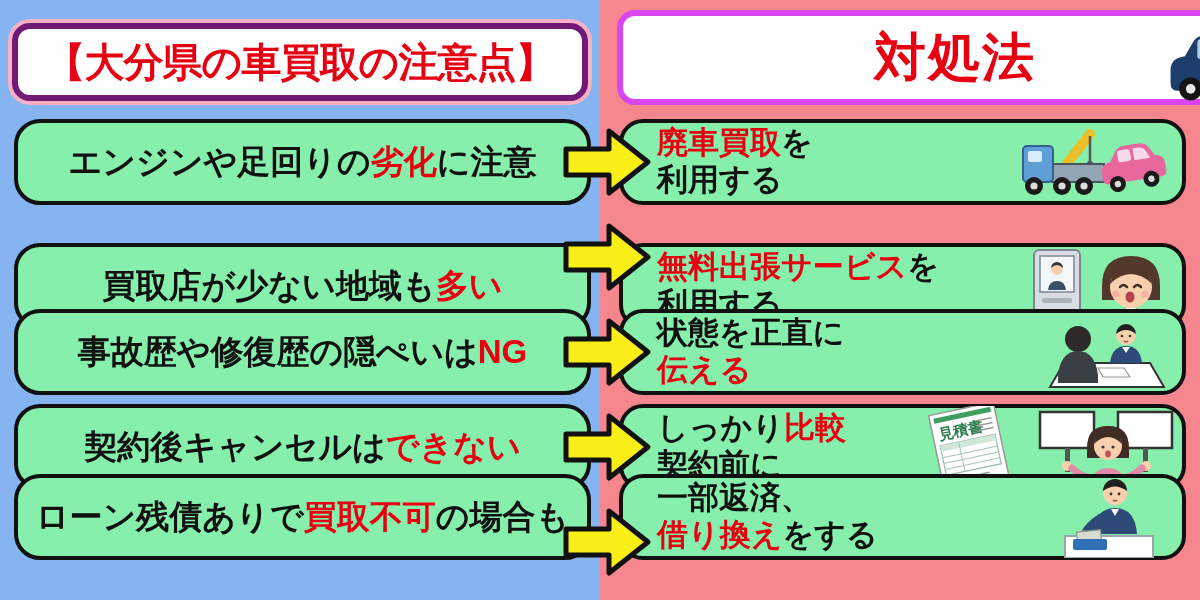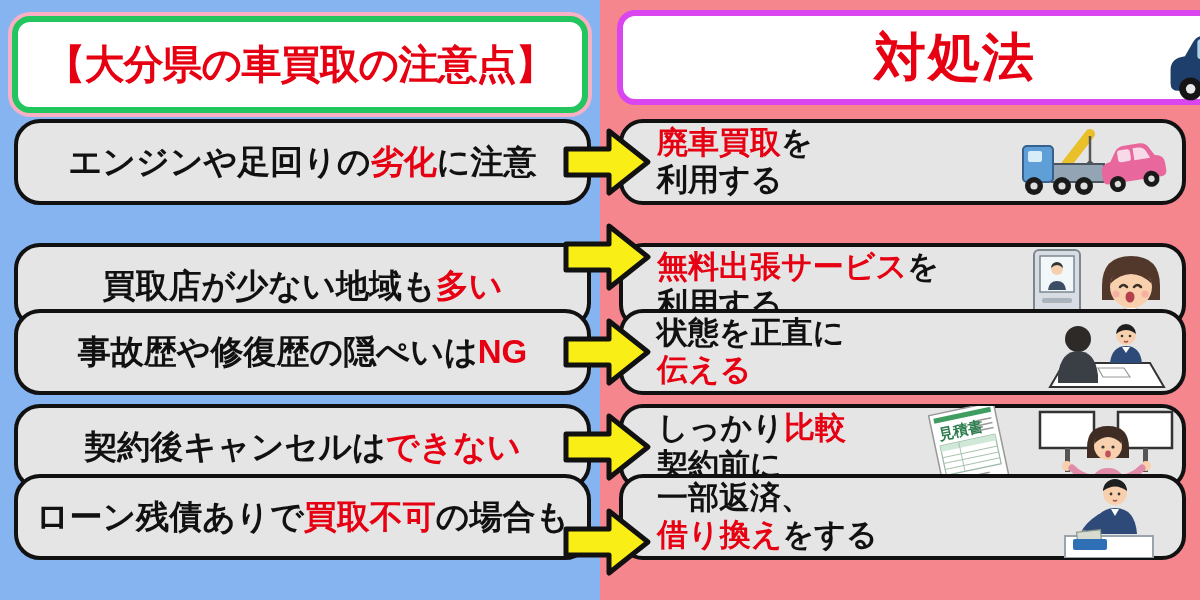--- a/index.html
+++ b/index.html
@@ -8,35 +8,35 @@
     font-family:"Liberation Sans","DejaVu Sans",sans-serif;
     font-weight:bold;
   }
   .bg{position:absolute;top:0;height:600px;width:600px;}
   .bg-left{left:0;background:#85b4f0;}
   .bg-right{left:600px;background:#f5868e;}
 
   
   .hdr{position:absolute;background:#fff;display:flex;align-items:center;justify-content:center;box-sizing:border-box;}
   .hdr-left{
-    left:12px;top:16px;width:576px;height:97px;
-    border:6px solid #22c55e;border-radius:18px;
+    left:12px;top:23px;width:576px;height:78px;
+    border:6px solid #701a75;border-radius:18px;
     box-shadow:0 0 0 4px #f9b0c4;
   }
   .hdr-left .t{color:#e60012;font-size:40px;letter-spacing:-1px;white-space:nowrap;}
   .hdr-right{
     left:617px;top:10px;width:676px;height:95px;
     border:6px solid #d946ef;border-radius:18px;
   }
   .hdr-right .t{color:#e60012;font-size:52px;letter-spacing:2px;}
   .hdr-car{position:absolute;right:16px;top:8px;}
 
   
   .lbox,.rbox{
-    position:absolute;height:86px;background:#e5e5e5;box-sizing:border-box;
+    position:absolute;height:86px;background:#86efac;box-sizing:border-box;
     border:4px solid #111;color:#111;
   }
   .lbox{
     left:14px;width:577px;border-radius:26px;
     display:flex;align-items:center;justify-content:center;
     font-size:33px;white-space:nowrap;
   }
   .rbox{
     left:619px;width:567px;border-radius:24px;
     display:flex;flex-direction:column;justify-content:center;

